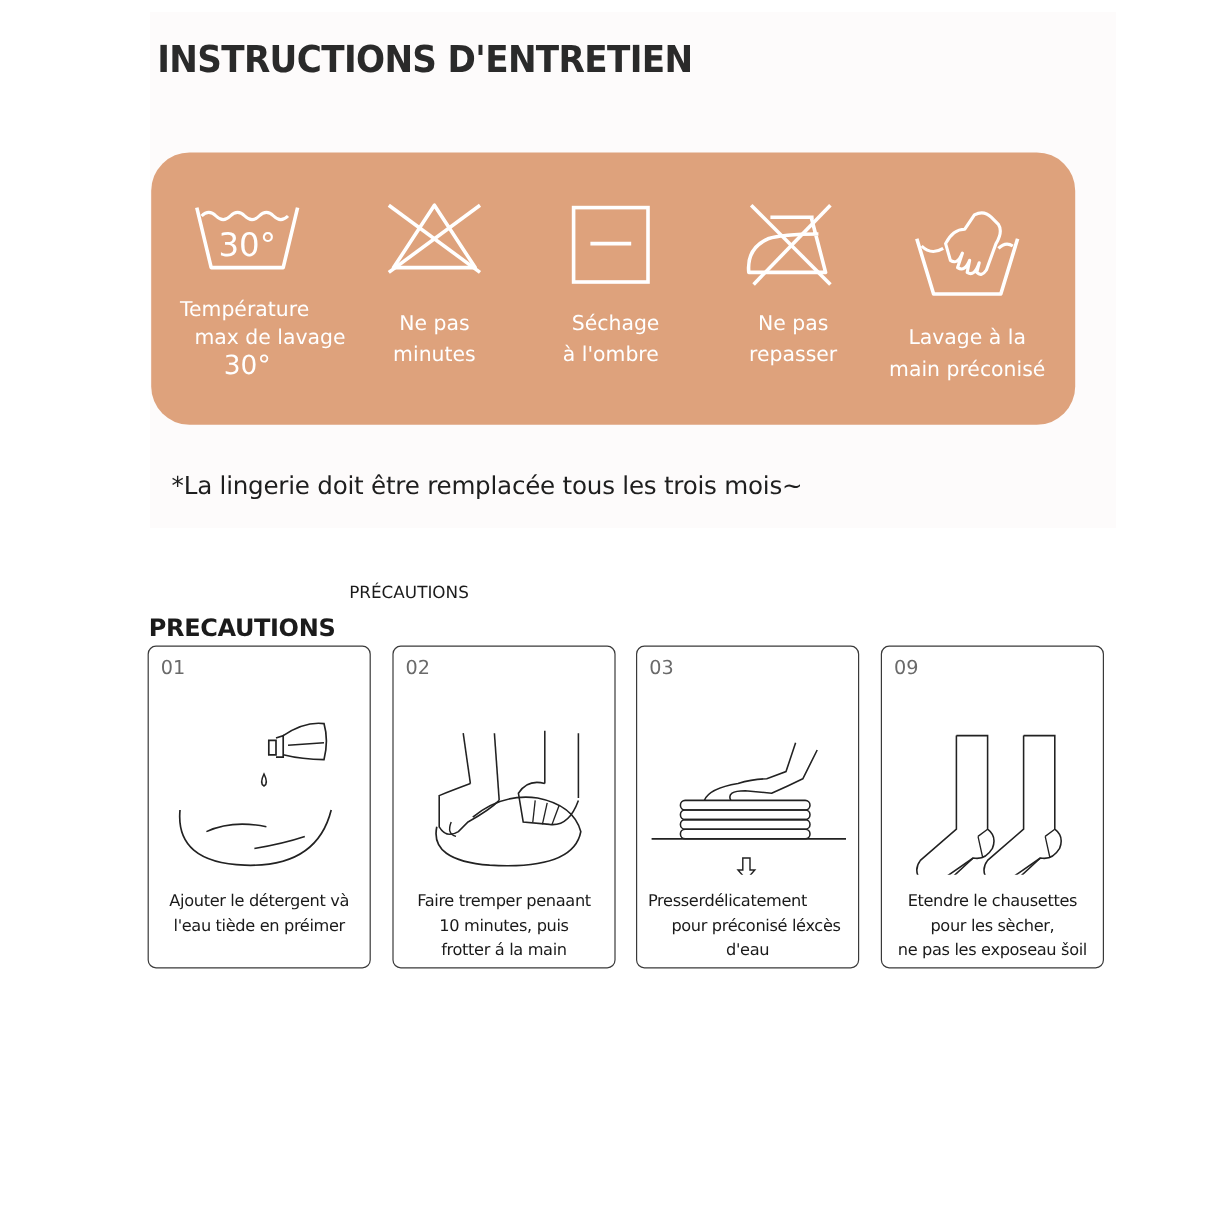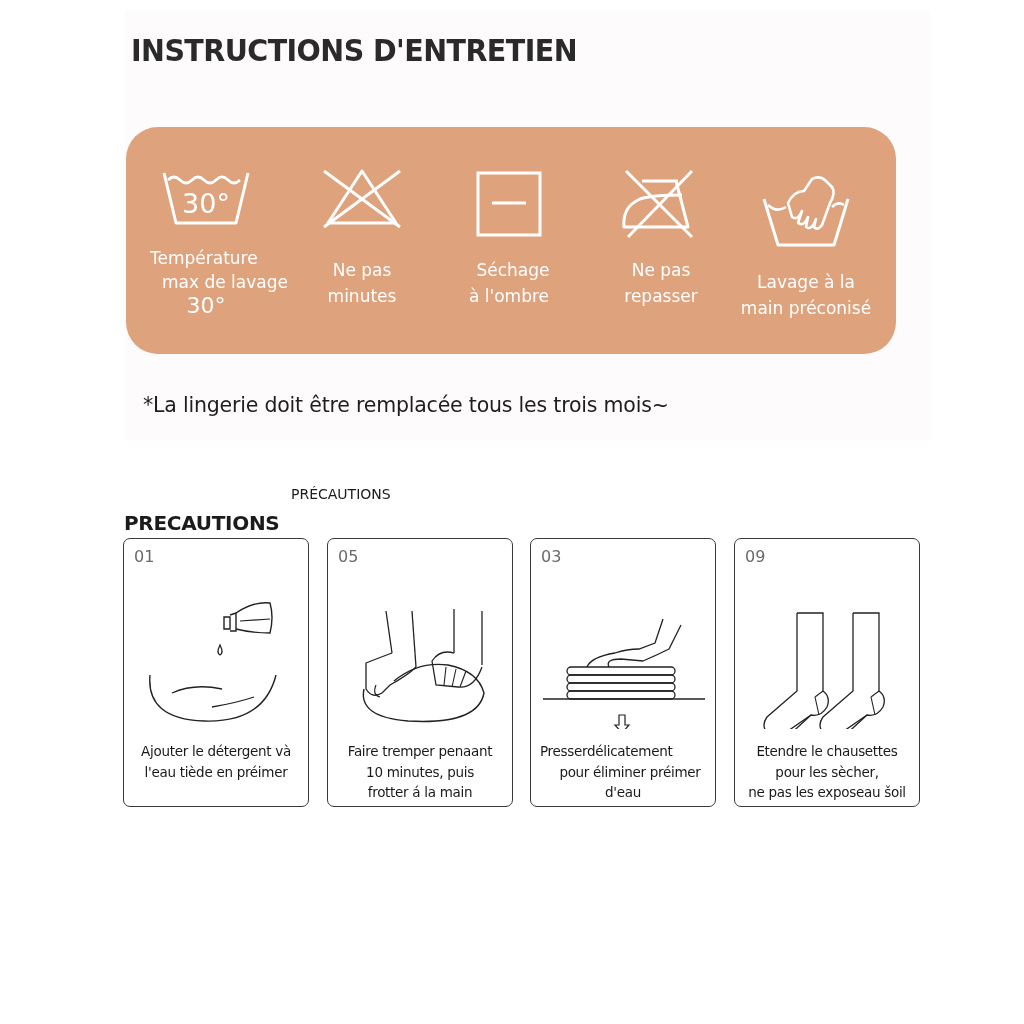--- a/index.html
+++ b/index.html
@@ -233,21 +233,21 @@
     <path d="M48 104 Q70 94 98 100" fill="none" stroke="#222" stroke-width="1.3"></path>
     <path d="M88 118 Q112 114 130 108" fill="none" stroke="#222" stroke-width="1.3"></path>
   </svg>
   <div class="card-text">
     <span class="line">Ajouter le détergent và</span>
     <span class="line">l'eau tiède en préimer</span>
   </div>
 </div>
 
 <div class="card" style="left:327px;">
-  <div class="card-num">05</div>
+  <div class="card-num">02</div>
   <svg width="186" height="140" viewBox="0 0 186 140">
 
     <path d="M36 100 Q30 128 80 132 Q150 136 156 104 Q150 82 120 76 Q90 72 66 92" fill="none" stroke="#222" stroke-width="1.4"></path>
 
     <line x1="58" y1="22" x2="64" y2="64" stroke="#222" stroke-width="1.3"></line>
     <line x1="84" y1="22" x2="88" y2="78" stroke="#222" stroke-width="1.3"></line>
     <path d="M64 64 Q48 70 38 74 L38 100 Q44 110 54 104 L62 96 Q80 86 88 78" fill="none" stroke="#222" stroke-width="1.3"></path>
     <path d="M48 96 Q44 106 52 108" fill="none" stroke="#222" stroke-width="1.2"></path>
 
     <line x1="126" y1="20" x2="126" y2="64" stroke="#222" stroke-width="1.3"></line>
@@ -274,21 +274,21 @@
     <rect x="36" y="78" width="108" height="8" rx="4" fill="none" stroke="#222" stroke-width="1.3"></rect>
     <rect x="36" y="86" width="108" height="8" rx="4" fill="none" stroke="#222" stroke-width="1.3"></rect>
     <rect x="36" y="94" width="108" height="8" rx="4" fill="none" stroke="#222" stroke-width="1.3"></rect>
     <rect x="36" y="102" width="108" height="8" rx="4" fill="none" stroke="#222" stroke-width="1.3"></rect>
     <line x1="12" y1="110" x2="174" y2="110" stroke="#222" stroke-width="1.4"></line>
 
     <path d="M88 126 L94 126 L94 136 L98 136 L91 144 L84 136 L88 136 Z" fill="none" stroke="#222" stroke-width="1.2"></path>
   </svg>
   <div class="card-text">
     <span class="line" style="text-align:left; padding-left:9px;">Presserdélicatement</span>
-    <span class="line" style="padding-left:14px;">pour éliminer préimer</span>
+    <span class="line" style="padding-left:14px;">pour préconisé léxcès</span>
     <span class="line">d'eau</span>
   </div>
 </div>
 
 <div class="card" style="left:734px;">
   <div class="card-num">09</div>
   <svg width="186" height="140" viewBox="0 0 186 140">
 
     <path d="M62 24 L88 24 L88 102 Q96 108 92 118 Q86 128 76 126 L50 150" fill="none" stroke="#222" stroke-width="1.3"></path>
     <path d="M62 24 L62 102 L32 128 Q26 136 32 144 Q40 150 50 144 L76 126" fill="none" stroke="#222" stroke-width="1.3"></path>

